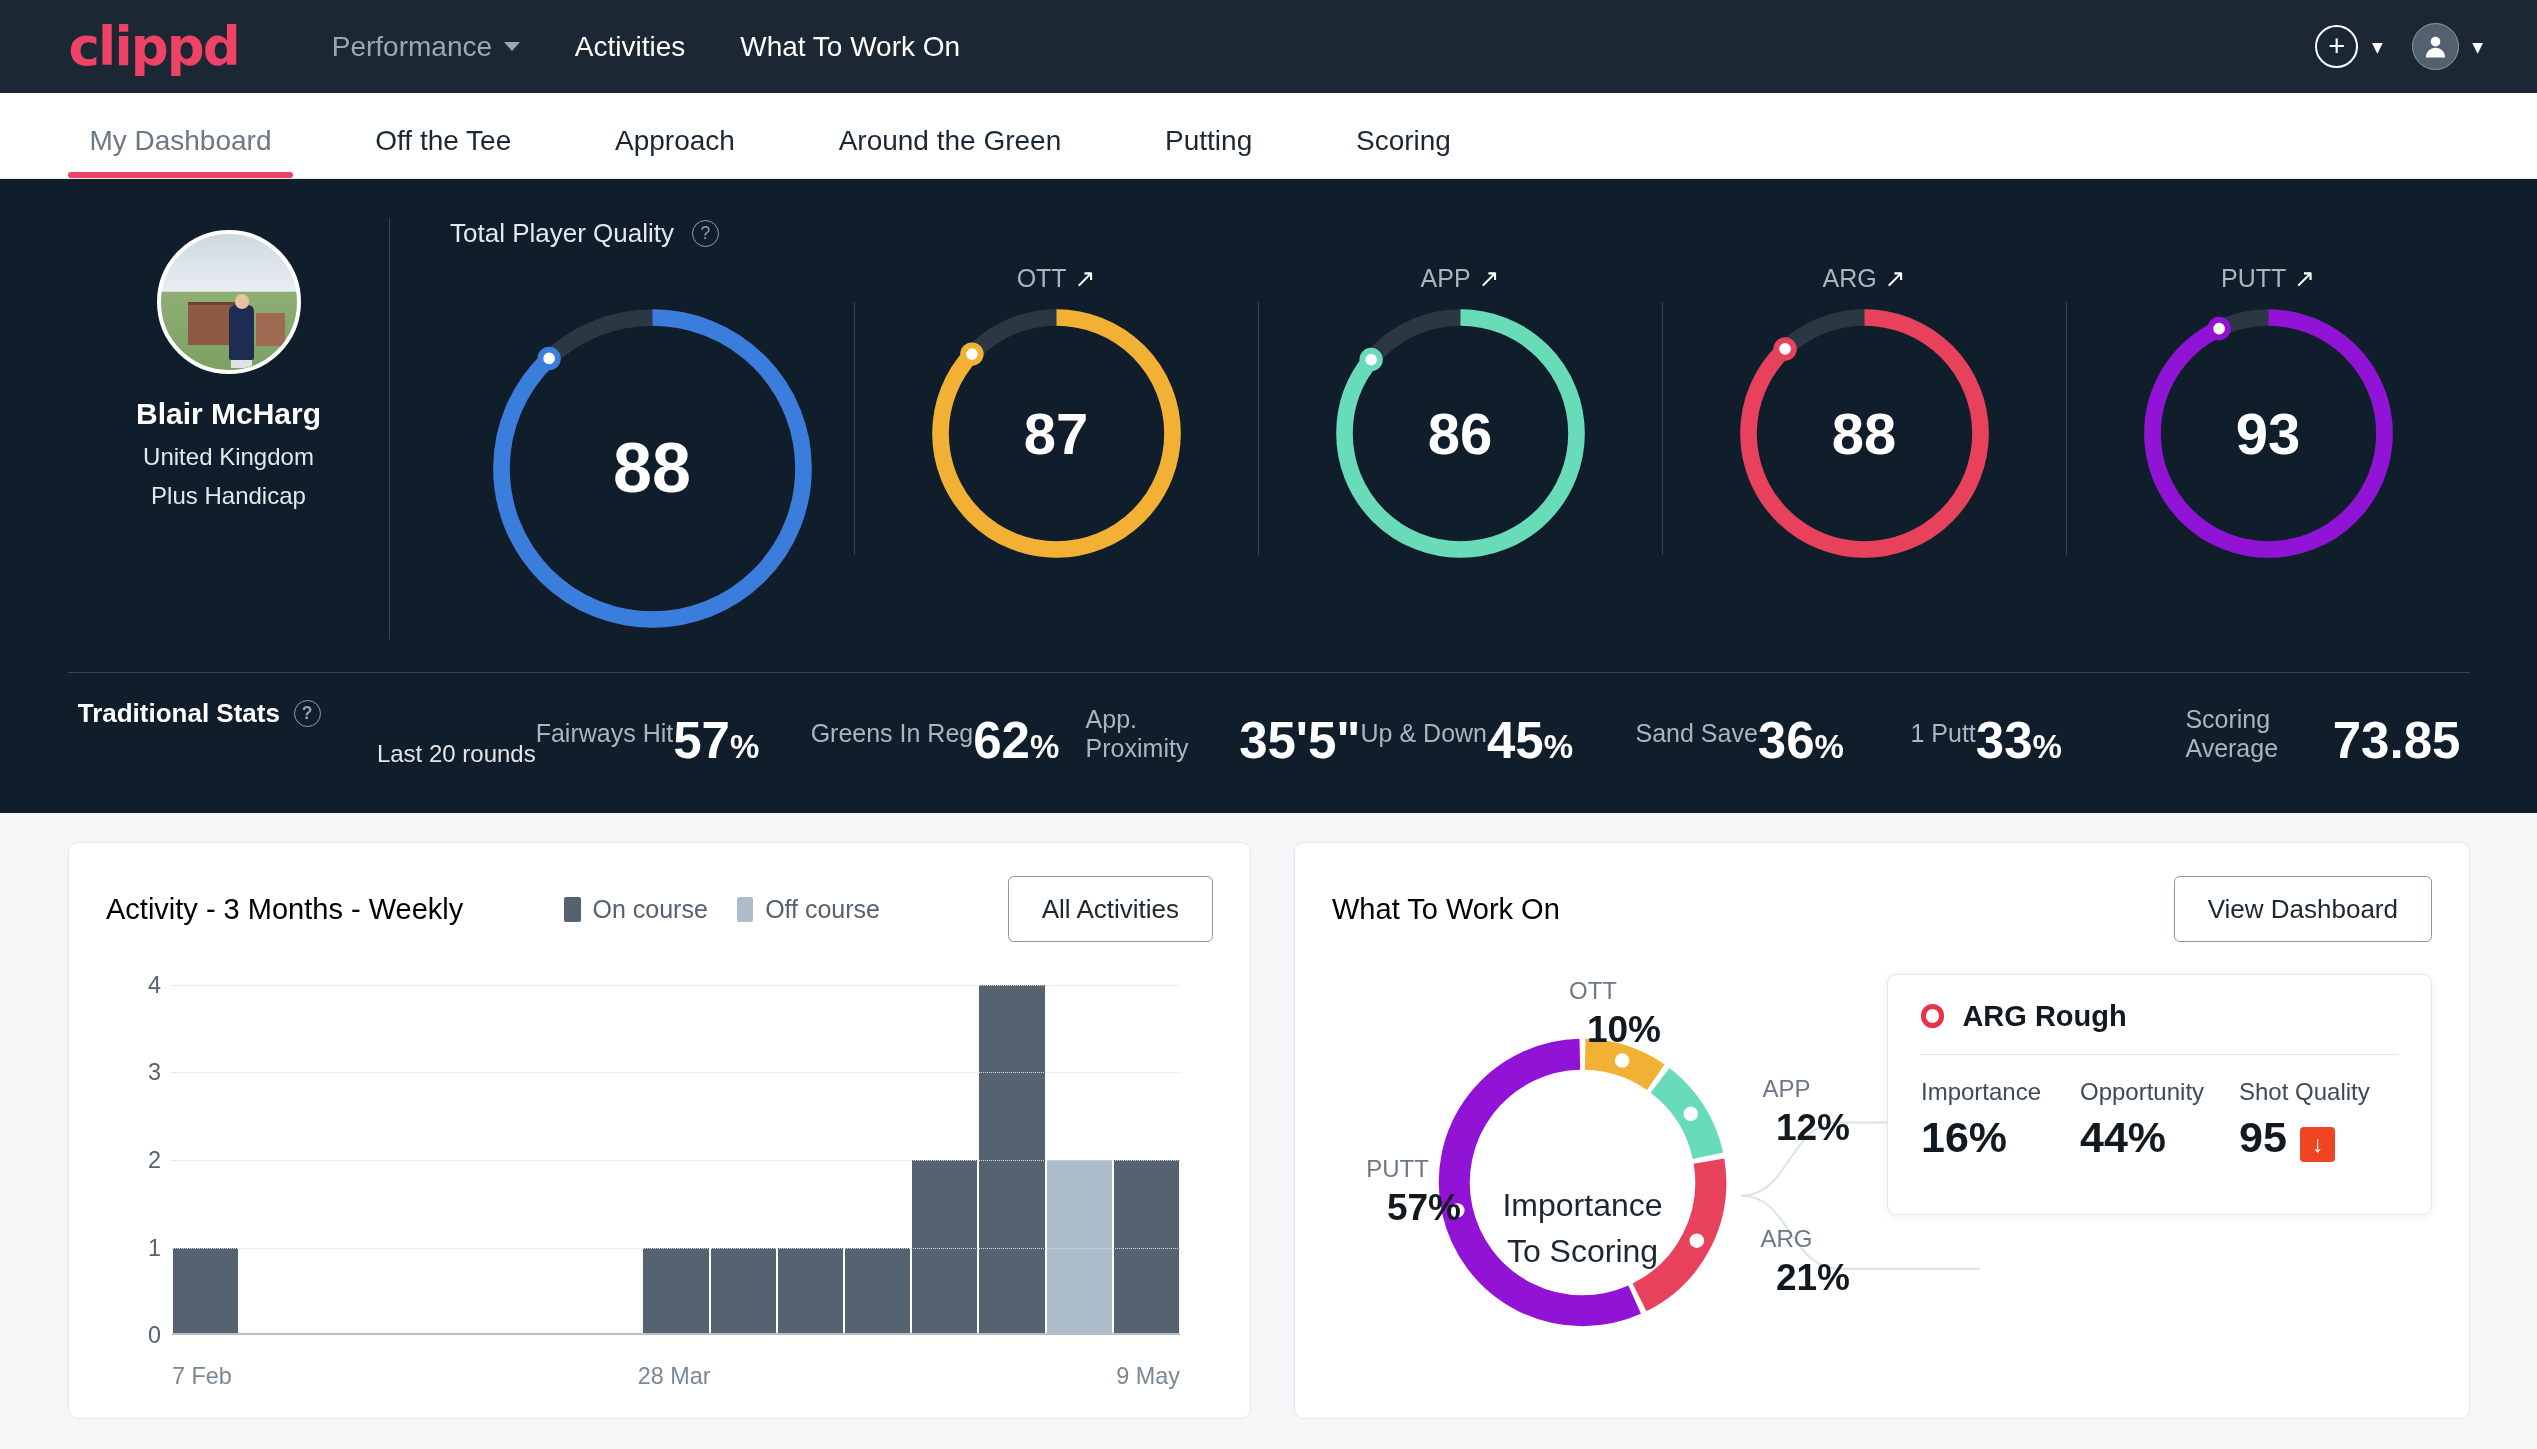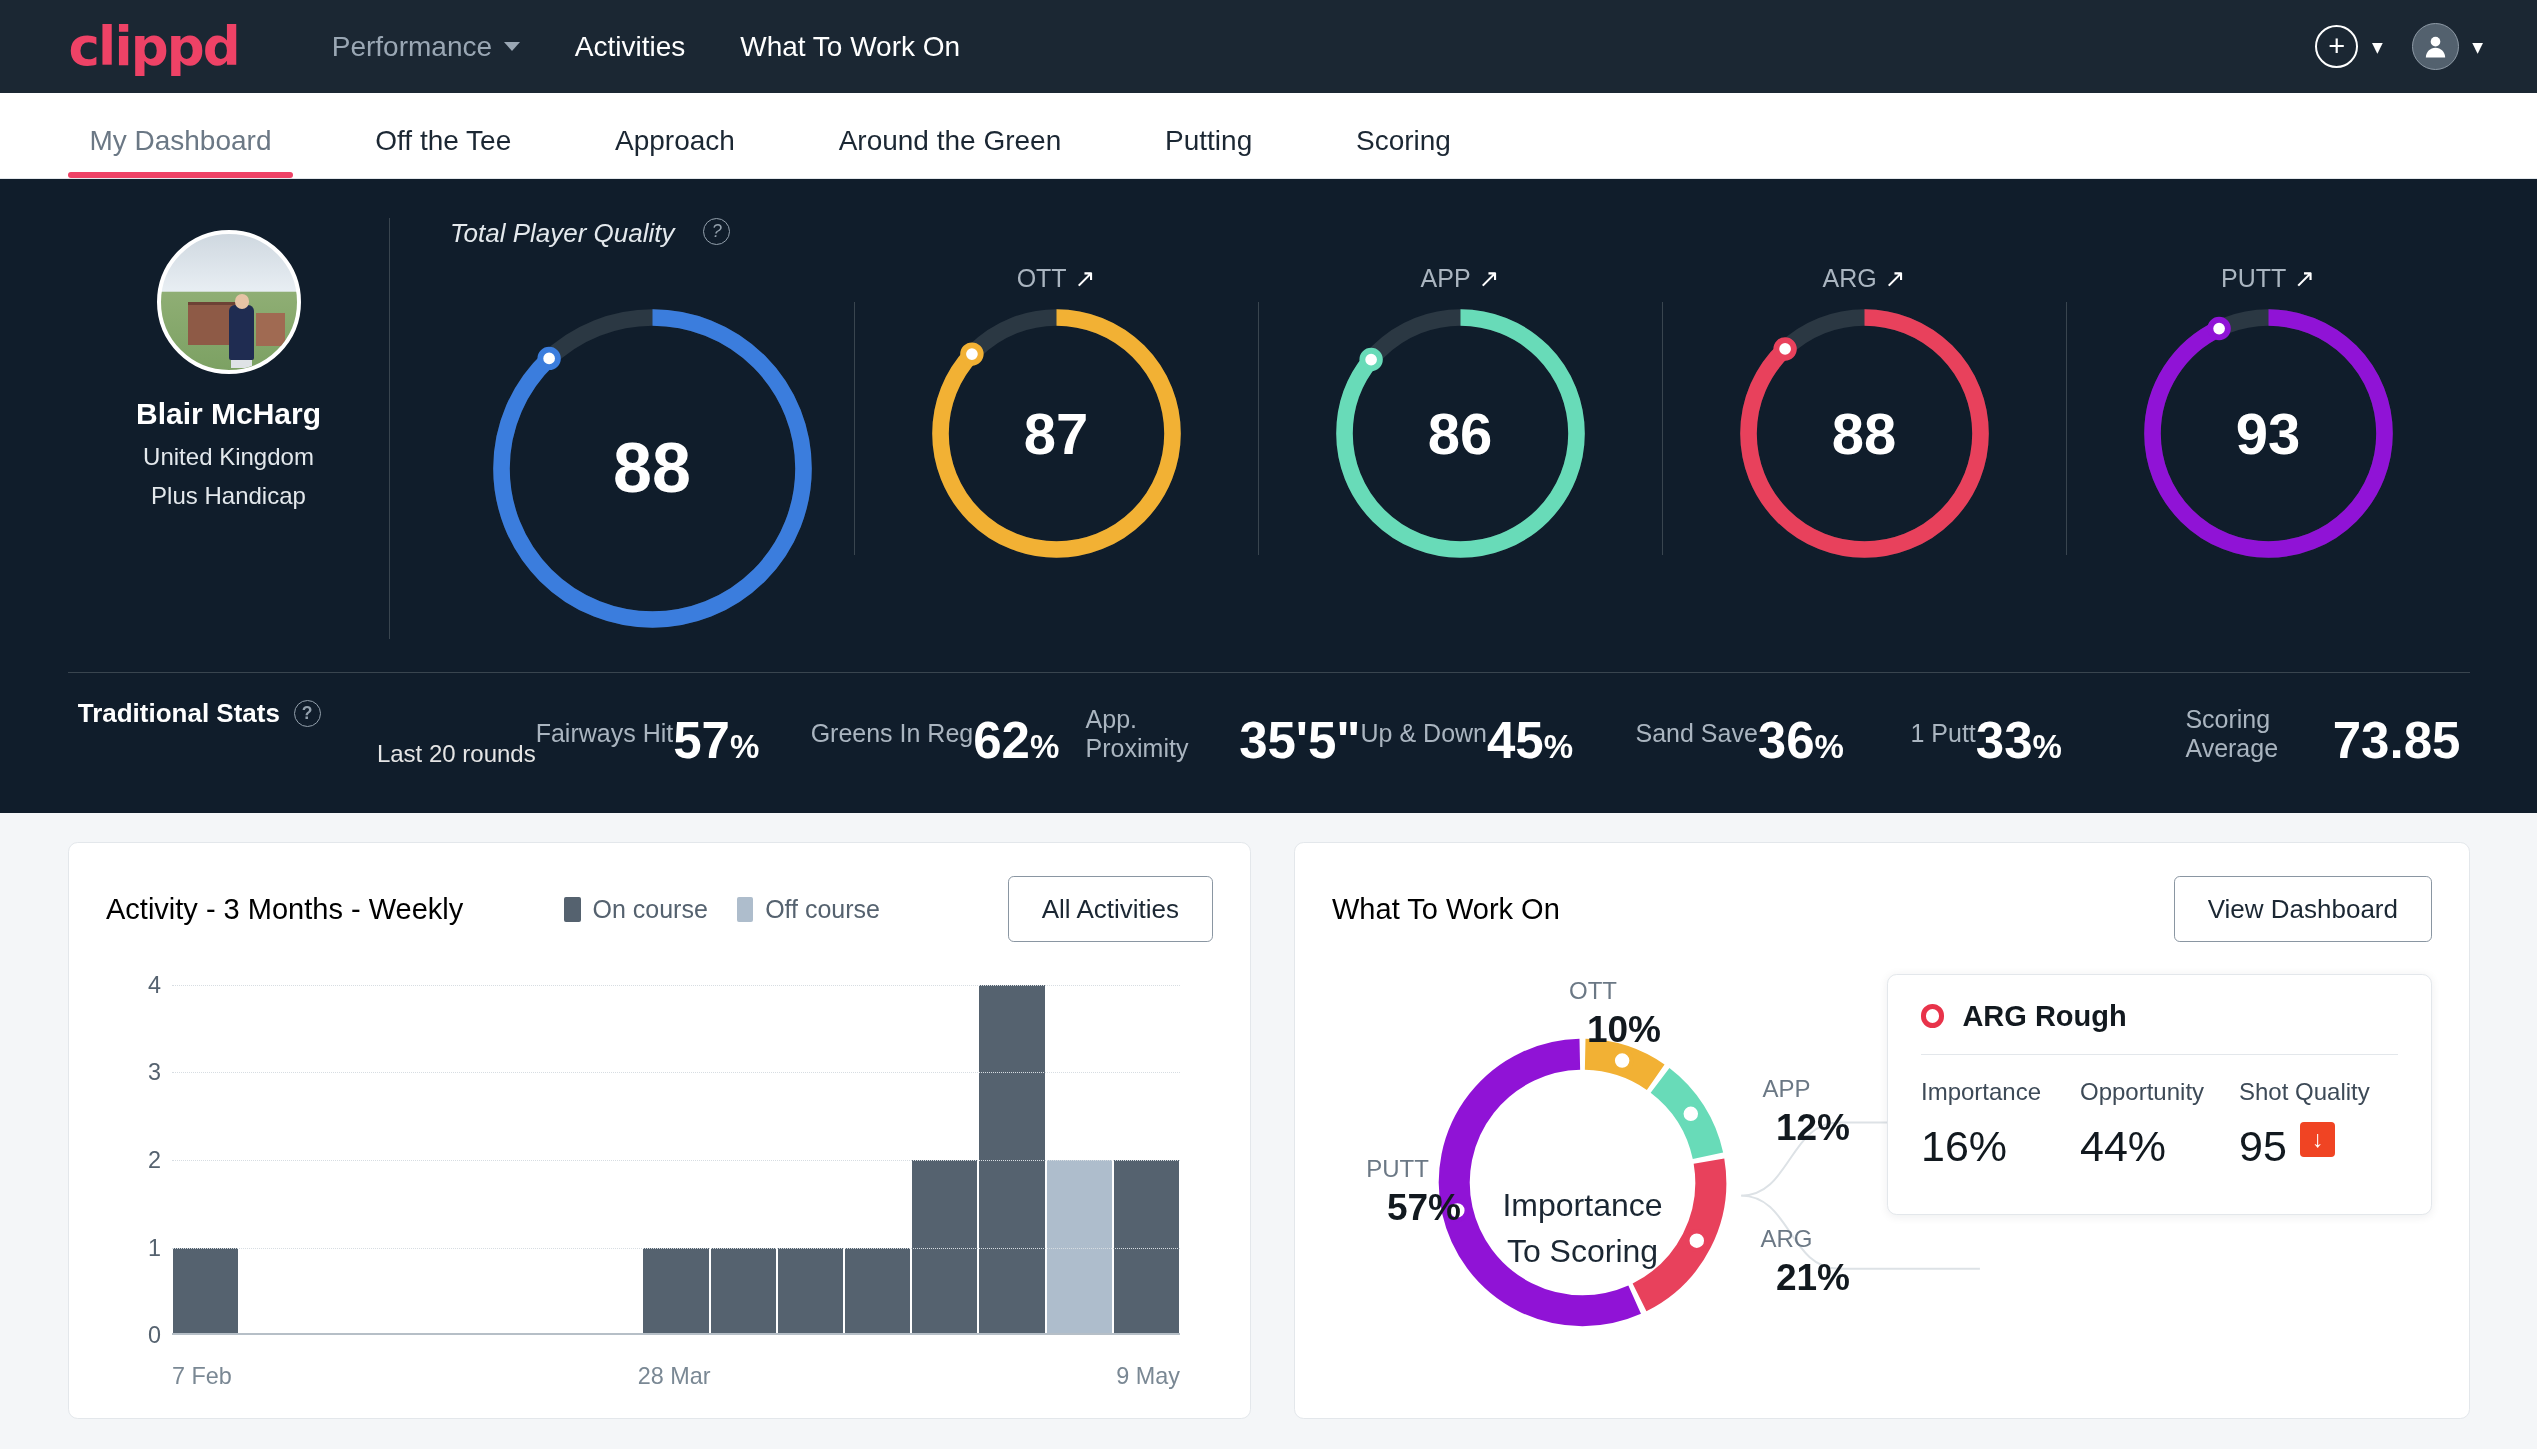--- a/index.html
+++ b/index.html
@@ -92,22 +92,22 @@
   }
   .avatar-photo .legs {
     position: absolute; left: 70px; bottom: 1.9px; width: 21.4px; height: 19.5px;
     background: #dfe3e6;
   }
   .player-name { color: #fff; font-size: 30px; font-weight: 700; margin-top: 23.4px; }
   .player-sub { color: #e3e8ec; font-size: 24px; margin-top: 11.7px; }
 
   .quality { flex: 1; border-left: 1px solid #39454f; padding-left: 60px; }
   .quality-head {
-    display: flex; align-items: flex-start; gap: 29px;
-    color: #e4e9ed; font-size: 26px; margin-bottom: 5.8px; font-style: italic;
+    display: flex; align-items: center; gap: 18px;
+    color: #e4e9ed; font-size: 26px; margin-bottom: 5.8px;
   }
   .help {
     width: 27px; height: 27px; border-radius: 50%; border: 1.9px solid #93a0ac;
     color: #93a0ac; font-size: 17.5px; display: flex; align-items: center;
     justify-content: center; cursor: pointer;
   }
   .gauges { display: flex; align-items: flex-start; margin-top: 3.9px; }
   .gauge-cell {
     flex: 1; display: flex; flex-direction: column; align-items: center;
     position: relative; padding-top: 3.9px;
@@ -206,22 +206,22 @@
   .ring-dot {
     width: 23.4px; height: 23.4px; border-radius: 50%;
     border: 5.8px solid #e8334a; box-sizing: border-box;
   }
   .detail-title { font-size: 29px; color: #12191f; font-weight: 700; }
   .detail-rule { height: 1px; background: #e3e7eb; margin: 21.4px 0 23.4px 0; }
   .detail-cols { display: flex; }
   .dcol { flex: 1; }
   .dcol .k { font-size: 24px; color: #3d4a57; }
   .dcol .v {
-    font-size: 43px; color: #12191f; font-weight: 400; margin-top: 16px;
-    display: flex; align-items: flex-start; gap: 13.6px;
+    font-size: 43px; color: #12191f; font-weight: 700; margin-top: 7px;
+    display: flex; align-items: flex-end; gap: 13.6px;
   }
   .down-badge {
     width: 35px; height: 35px; background: #f04423; border-radius: 3.9px;
     display: flex; align-items: center; justify-content: center;
     color: #fff; font-size: 23.4px; line-height: 1;
   }
 </style>
 </head>
 <body>
 

